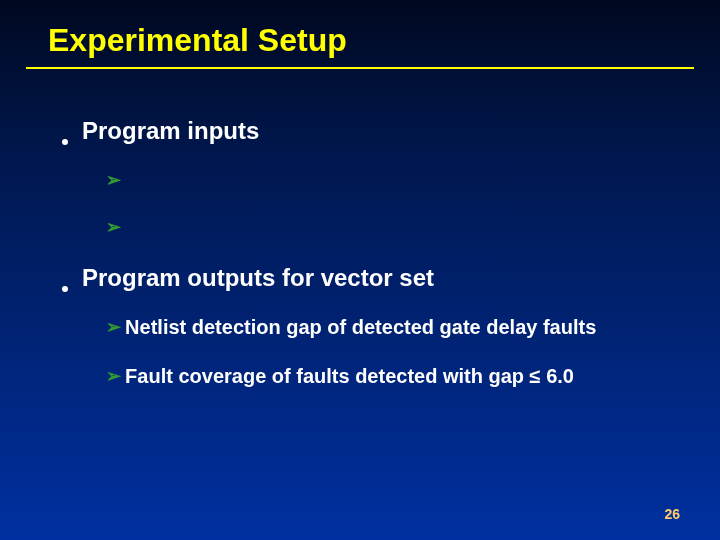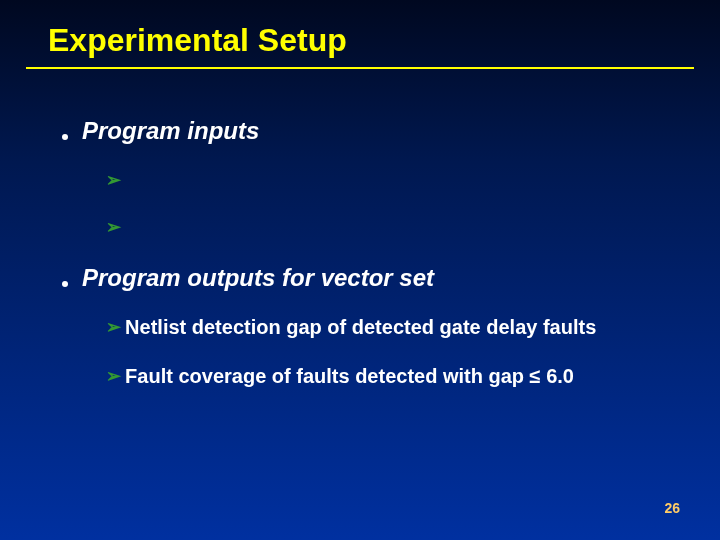--- a/index.html
+++ b/index.html
@@ -25,22 +25,21 @@
     width: 668px;
   }
   .content {
     padding: 48px 22px 0 62px;
   }
   .l1 {
     font-size: 24px;
     font-weight: bold;
     margin-bottom: 22px;
     display: flex;
-    align-items: center;
-    font-style: italic;
+    align-items: flex-end;
   }
   .l1 .bullet {
     display: inline-block;
     width: 6px;
     height: 6px;
     background: #ffffff;
     border-radius: 50%;
     margin-right: 14px;
     margin-top: 12px;
     flex-shrink: 0;
@@ -59,21 +58,21 @@
   }
   .l2 .arrow {
     color: #339933;
     font-size: 18px;
     margin-right: 4px;
     flex-shrink: 0;
     margin-top: 1px;
   }
   .page-num {
     position: absolute;
-    bottom: 24px;
+    bottom: 18px;
     right: 40px;
     color: #ffcc66;
     font-size: 14px;
     font-weight: bold;
   }
 </style>
 </head>
 <body>
 
 <div class="title">Experimental Setup</div>

